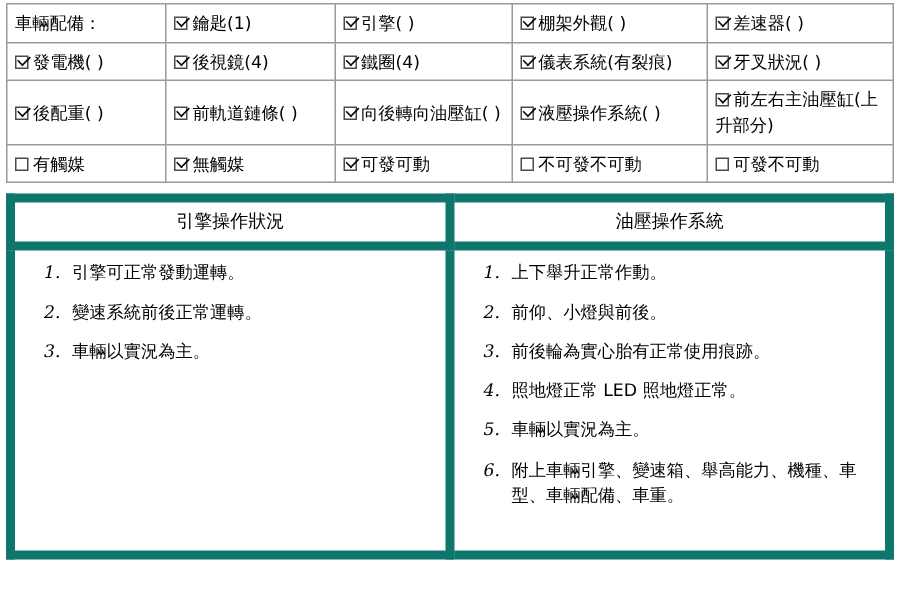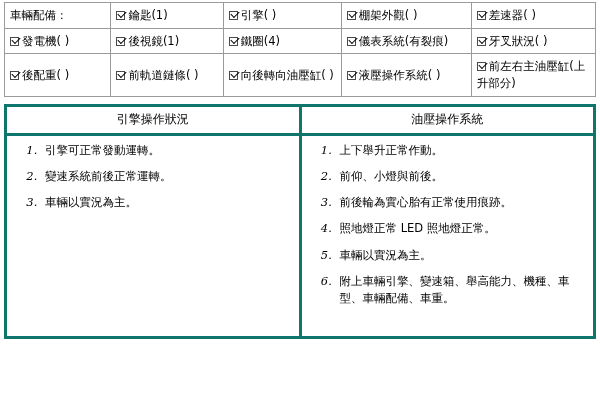--- a/index.html
+++ b/index.html
@@ -69,21 +69,21 @@
   
   .lower {
     margin-top: 7px;
   }
   table.lower {
     border-collapse: collapse;
     table-layout: fixed;
     width: 592px;
   }
   table.lower td, table.lower th {
-    border: 3px solid #0f766e;
+    border: 6px solid #0f766e;
     vertical-align: top;
     padding: 0;
   }
   table.lower th {
     font-weight: normal;
     text-align: center;
     padding: 4px 0 5px 0;
     background: #fff;
     font-size: 12px;
   }
@@ -121,31 +121,38 @@
     <tbody>
       <tr>
         <td class="hdr-cell"><span>車輛配備：</span></td>
         <td><span class="cb checked"></span><span class="itemtext">鑰匙(1)</span></td>
         <td><span class="cb checked"></span><span class="itemtext">引擎(  )</span></td>
         <td><span class="cb checked"></span><span class="itemtext">棚架外觀(  )</span></td>
         <td><span class="cb checked"></span><span class="itemtext">差速器(  )</span></td>
       </tr>
       <tr>
         <td><span class="cb checked"></span><span class="itemtext">發電機(  )</span></td>
-        <td><span class="cb checked"></span><span class="itemtext">後視鏡(1)</span></td>
+        <td><span class="cb checked"></span><span class="itemtext">後視鏡(4)</span></td>
         <td><span class="cb checked"></span><span class="itemtext">鐵圈(4)</span></td>
         <td><span class="cb checked"></span><span class="itemtext">儀表系統(有裂痕)</span></td>
         <td><span class="cb checked"></span><span class="itemtext">牙叉狀況(  )</span></td>
       </tr>
       <tr>
         <td><span class="cb checked"></span><span class="itemtext">後配重(  )</span></td>
         <td><span class="cb checked"></span><span class="itemtext">前軌道鏈條(  )</span></td>
         <td><span class="cb checked"></span><span class="itemtext">向後轉向油壓缸(  )</span></td>
         <td><span class="cb checked"></span><span class="itemtext">液壓操作系統(  )</span></td>
         <td><span class="cb checked"></span><span class="wrapok">前左右主油壓缸(上升部分)</span></td>
+      </tr>
+      <tr>
+        <td><span class="cb"></span><span class="itemtext">有觸媒</span></td>
+        <td><span class="cb checked"></span><span class="itemtext">無觸媒</span></td>
+        <td><span class="cb checked"></span><span class="itemtext">可發可動</span></td>
+        <td><span class="cb"></span><span class="itemtext">不可發不可動</span></td>
+        <td><span class="cb"></span><span class="itemtext">可發不可動</span></td>
       </tr>
     </tbody>
   </table>
 
   <table class="lower">
     <colgroup>
       <col class="col-left">
       <col class="col-right">
     </colgroup>
     <thead>

